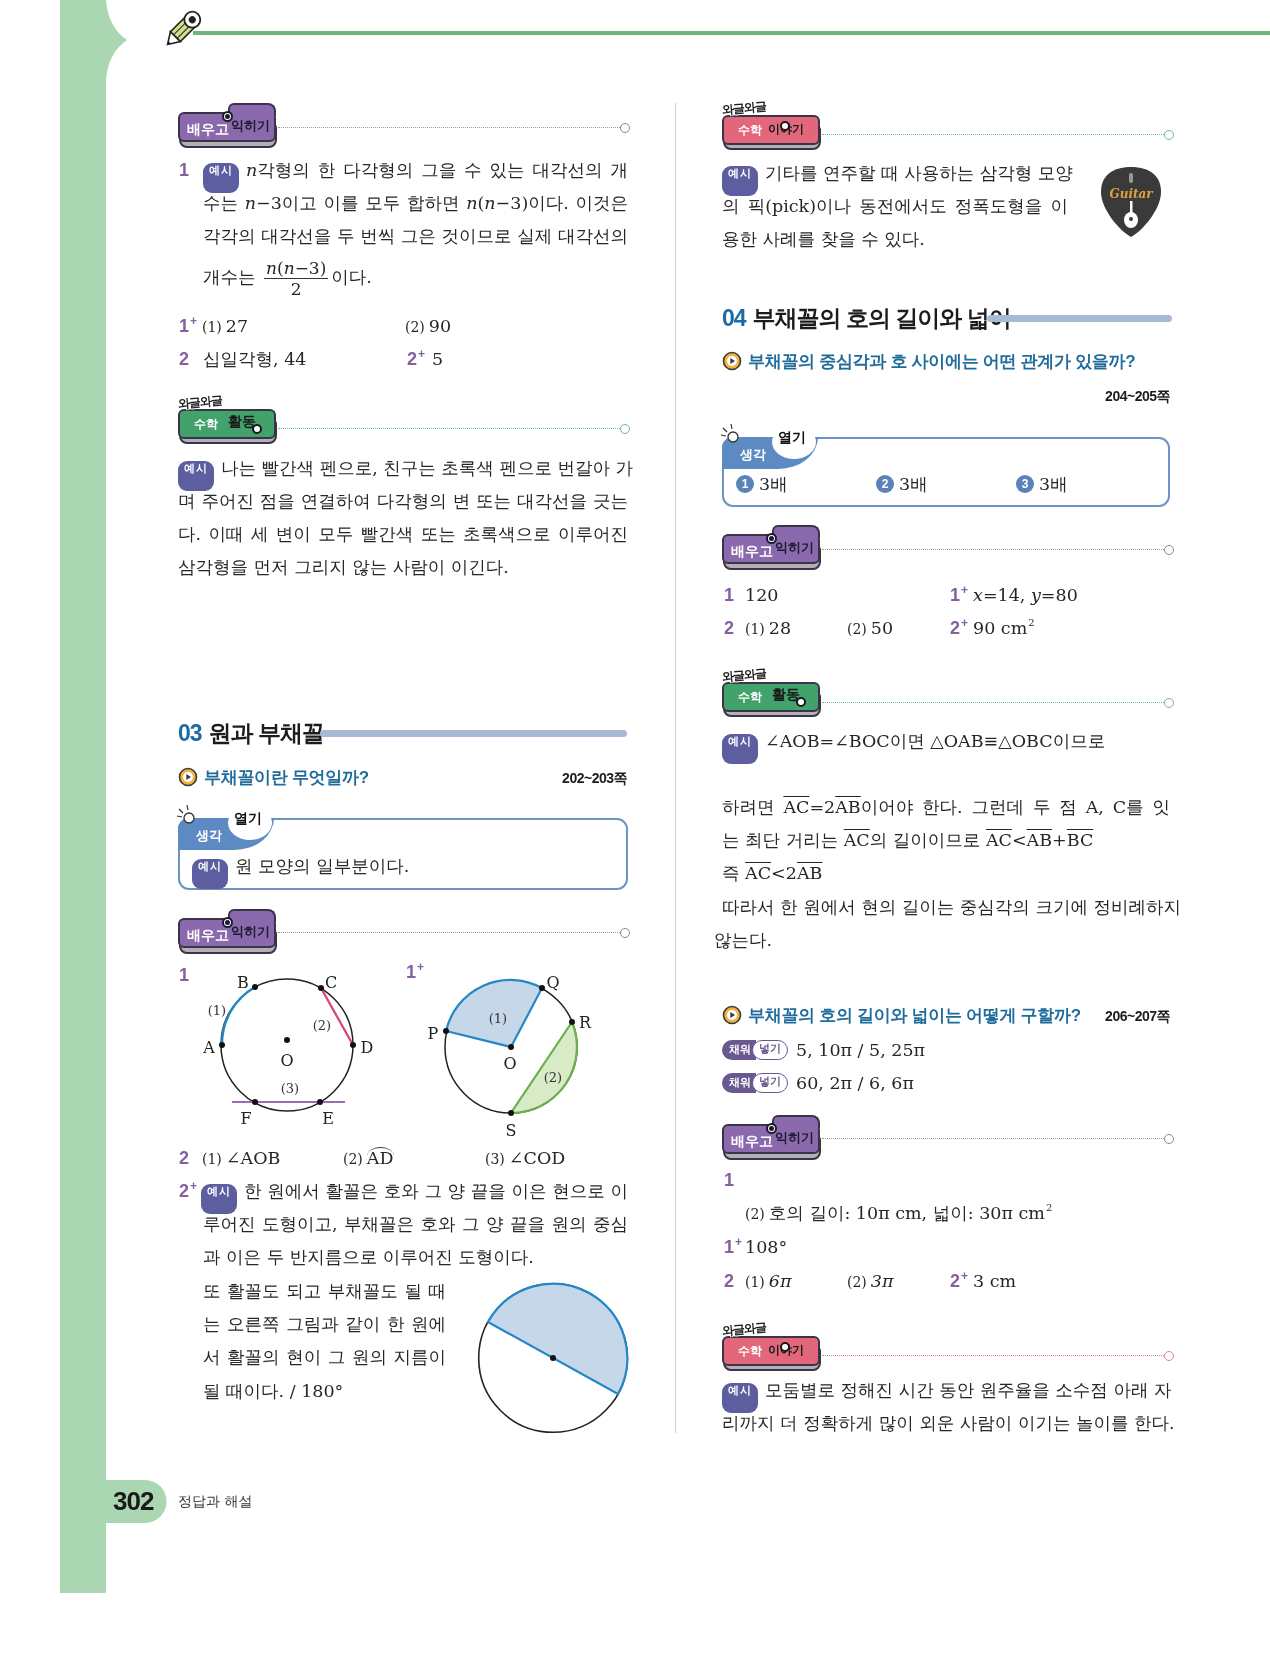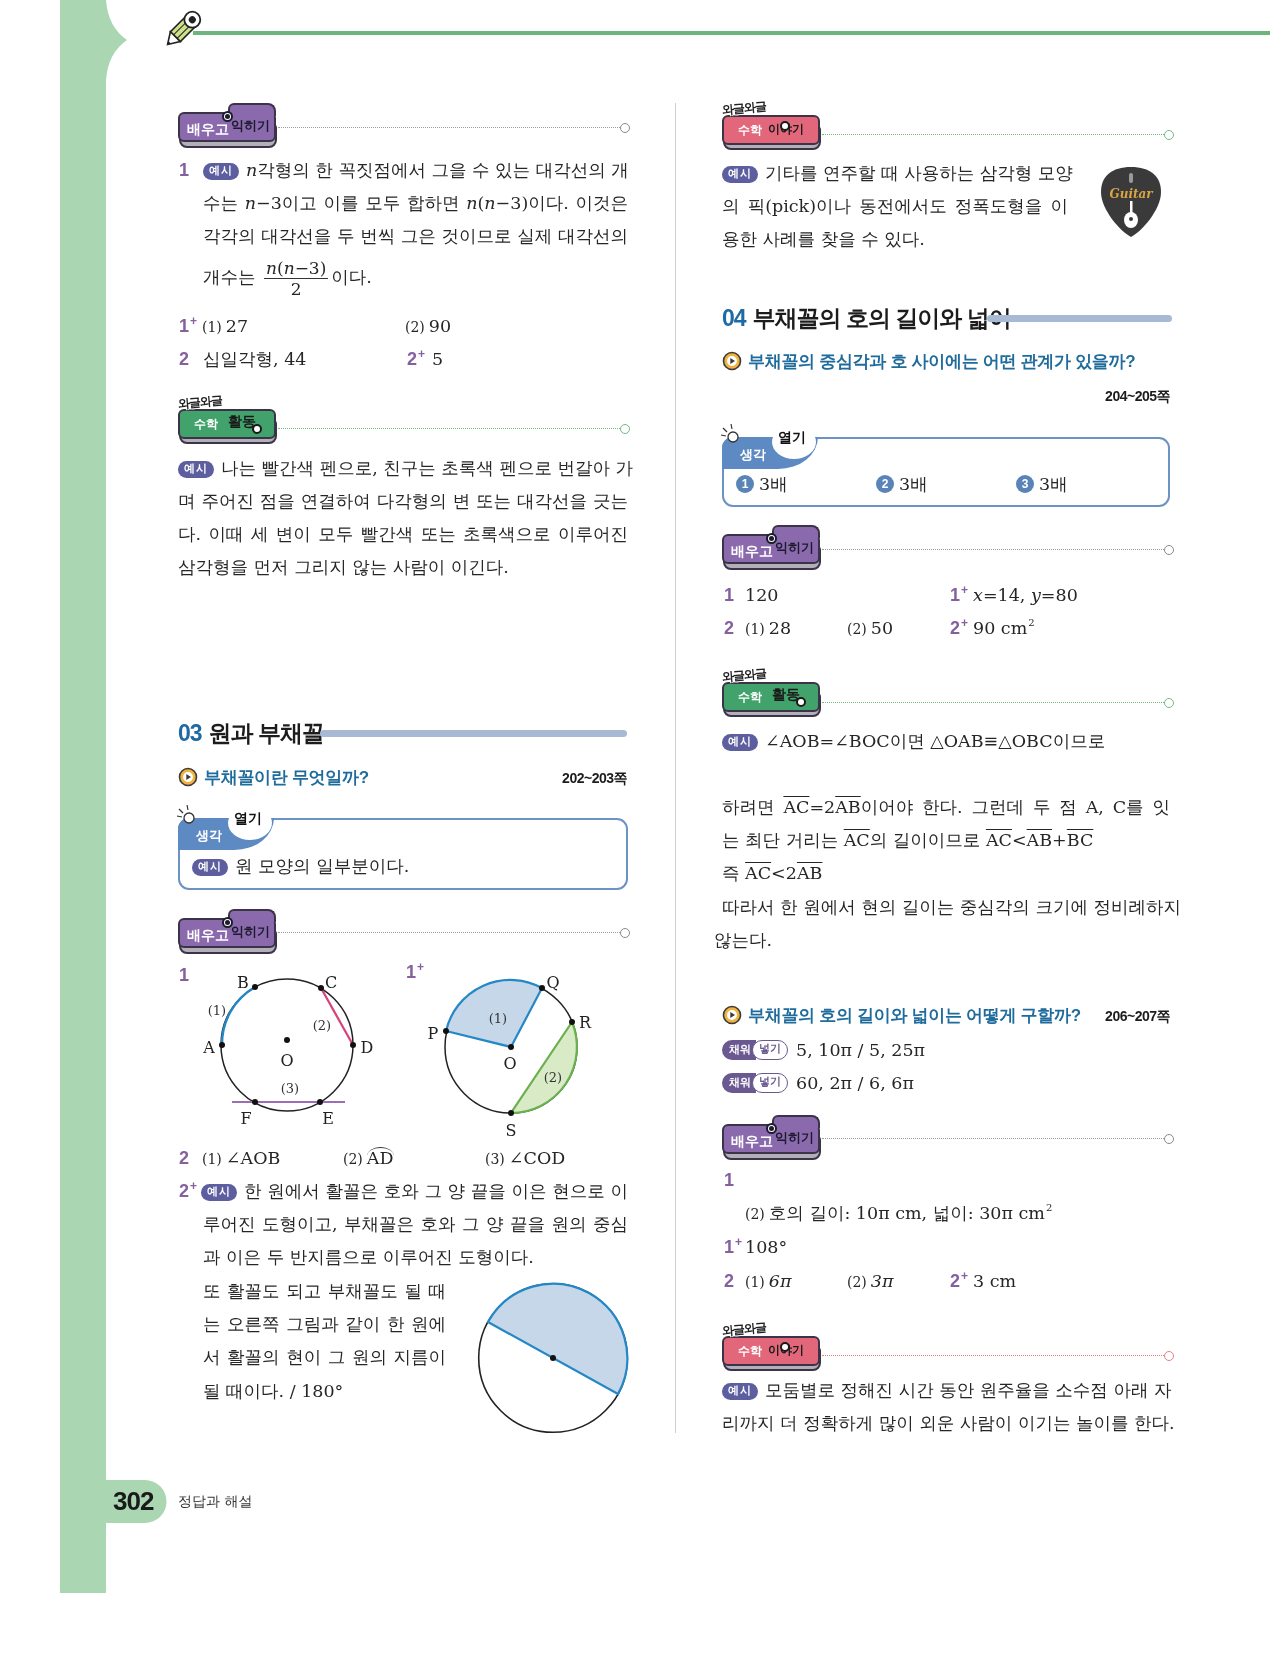--- a/index.html
+++ b/index.html
@@ -9,21 +9,21 @@
 .a{position:absolute}
 .line{position:absolute;height:33px;line-height:33px;white-space:nowrap;font-size:17.5px}
 .jl{text-align:justify;text-align-last:justify}
 .num{font-family:"Liberation Sans","DejaVu Sans",sans-serif;font-weight:bold;color:#85609f;font-size:18px}
 .sp{font-size:12px;position:relative;top:-7px;margin-left:1px;font-family:"Liberation Sans",sans-serif;font-weight:bold;color:#85609f}
 .pl{font-size:14px;margin-right:4px}
 .it{font-style:italic}
 .ov{text-decoration:overline;text-decoration-thickness:1px}
 .sup2{font-size:10px;position:relative;top:-8px;margin-left:1px}
 .col{position:absolute;top:0}
-.ex{display:inline-block;height:17px;line-height:17px;padding:0 6px;background:#5c5e9f;color:#fff;font:bold 11px "DejaVu Sans",sans-serif;border-radius:9px;vertical-align:2px;margin-right:7px;letter-spacing:1px;text-align:center}
+.ex{display:inline-block;height:30px;line-height:17px;padding:0 6px;background:#5c5e9f;color:#fff;font:bold 11px "DejaVu Sans",sans-serif;border-radius:9px;vertical-align:2px;margin-right:7px;letter-spacing:1px;text-align:center}
 .arc{position:relative;display:inline-block}
 .arc::before{content:"";position:absolute;left:0;right:0;top:5px;height:8px;border-top:1.4px solid #333;border-radius:50%/100% 100% 0 0}
 .frac{display:inline-block;vertical-align:middle;text-align:center;margin:0 3px;line-height:20px}
 .frac .fn{display:block;border-bottom:1px solid #333;padding:0 2px;font-size:17px}
 .frac .fd{display:block;font-size:17px}
 
 
 .badge{position:absolute;width:100px;height:48px;font-family:"DejaVu Sans","Liberation Sans",sans-serif}
 .badge .base{position:absolute;left:1px;bottom:0;width:98px;height:24px;background:#b3afb8;border:2px solid #3b3347;border-radius:4px 4px 8px 8px}
 .badge .face{position:absolute;left:0;width:98px;height:30px;border:2px solid #3b3347;border-radius:6px}
@@ -107,21 +107,21 @@
       <div class="face"></div>
       <div class="tab"></div>
     <span class="t1">배우고</span>
     <span class="eye"></span>
     <span class="t2">익히기</span>
   </div>
   <div class="dl" style="left:278px;top:127px;width:344px"></div>
 
   <span class="line num" style="left:179px;top:154px">1</span>
   <div class="line jl" style="left:203px;top:154px;width:425px">
-    <span class="ex">예시</span><span class="it">n</span><span>각형의 한 꼭짓점에서 그을 수 있는 대각선의 개</span>
+    <span class="ex">예시</span><span class="it">n</span><span>각형의 한 다각형의 그을 수 있는 대각선의 개</span>
   </div>
   <div class="line jl" style="left:203px;top:187px;width:425px">
     <span>수는 </span><span class="it">n</span><span>−3이고 이를 모두 합하면 </span><span class="it">n</span><span>(</span><span class="it">n</span><span>−3)이다. 이것은</span>
   </div>
   <div class="line jl" style="left:203px;top:220px;width:425px">
     <span>각각의 대각선을 두 번씩 그은 것이므로 실제 대각선의</span>
   </div>
   <div class="line" style="left:203px;top:253px;height:48px;line-height:48px">
     <span>개수는</span>
     <span class="frac">

